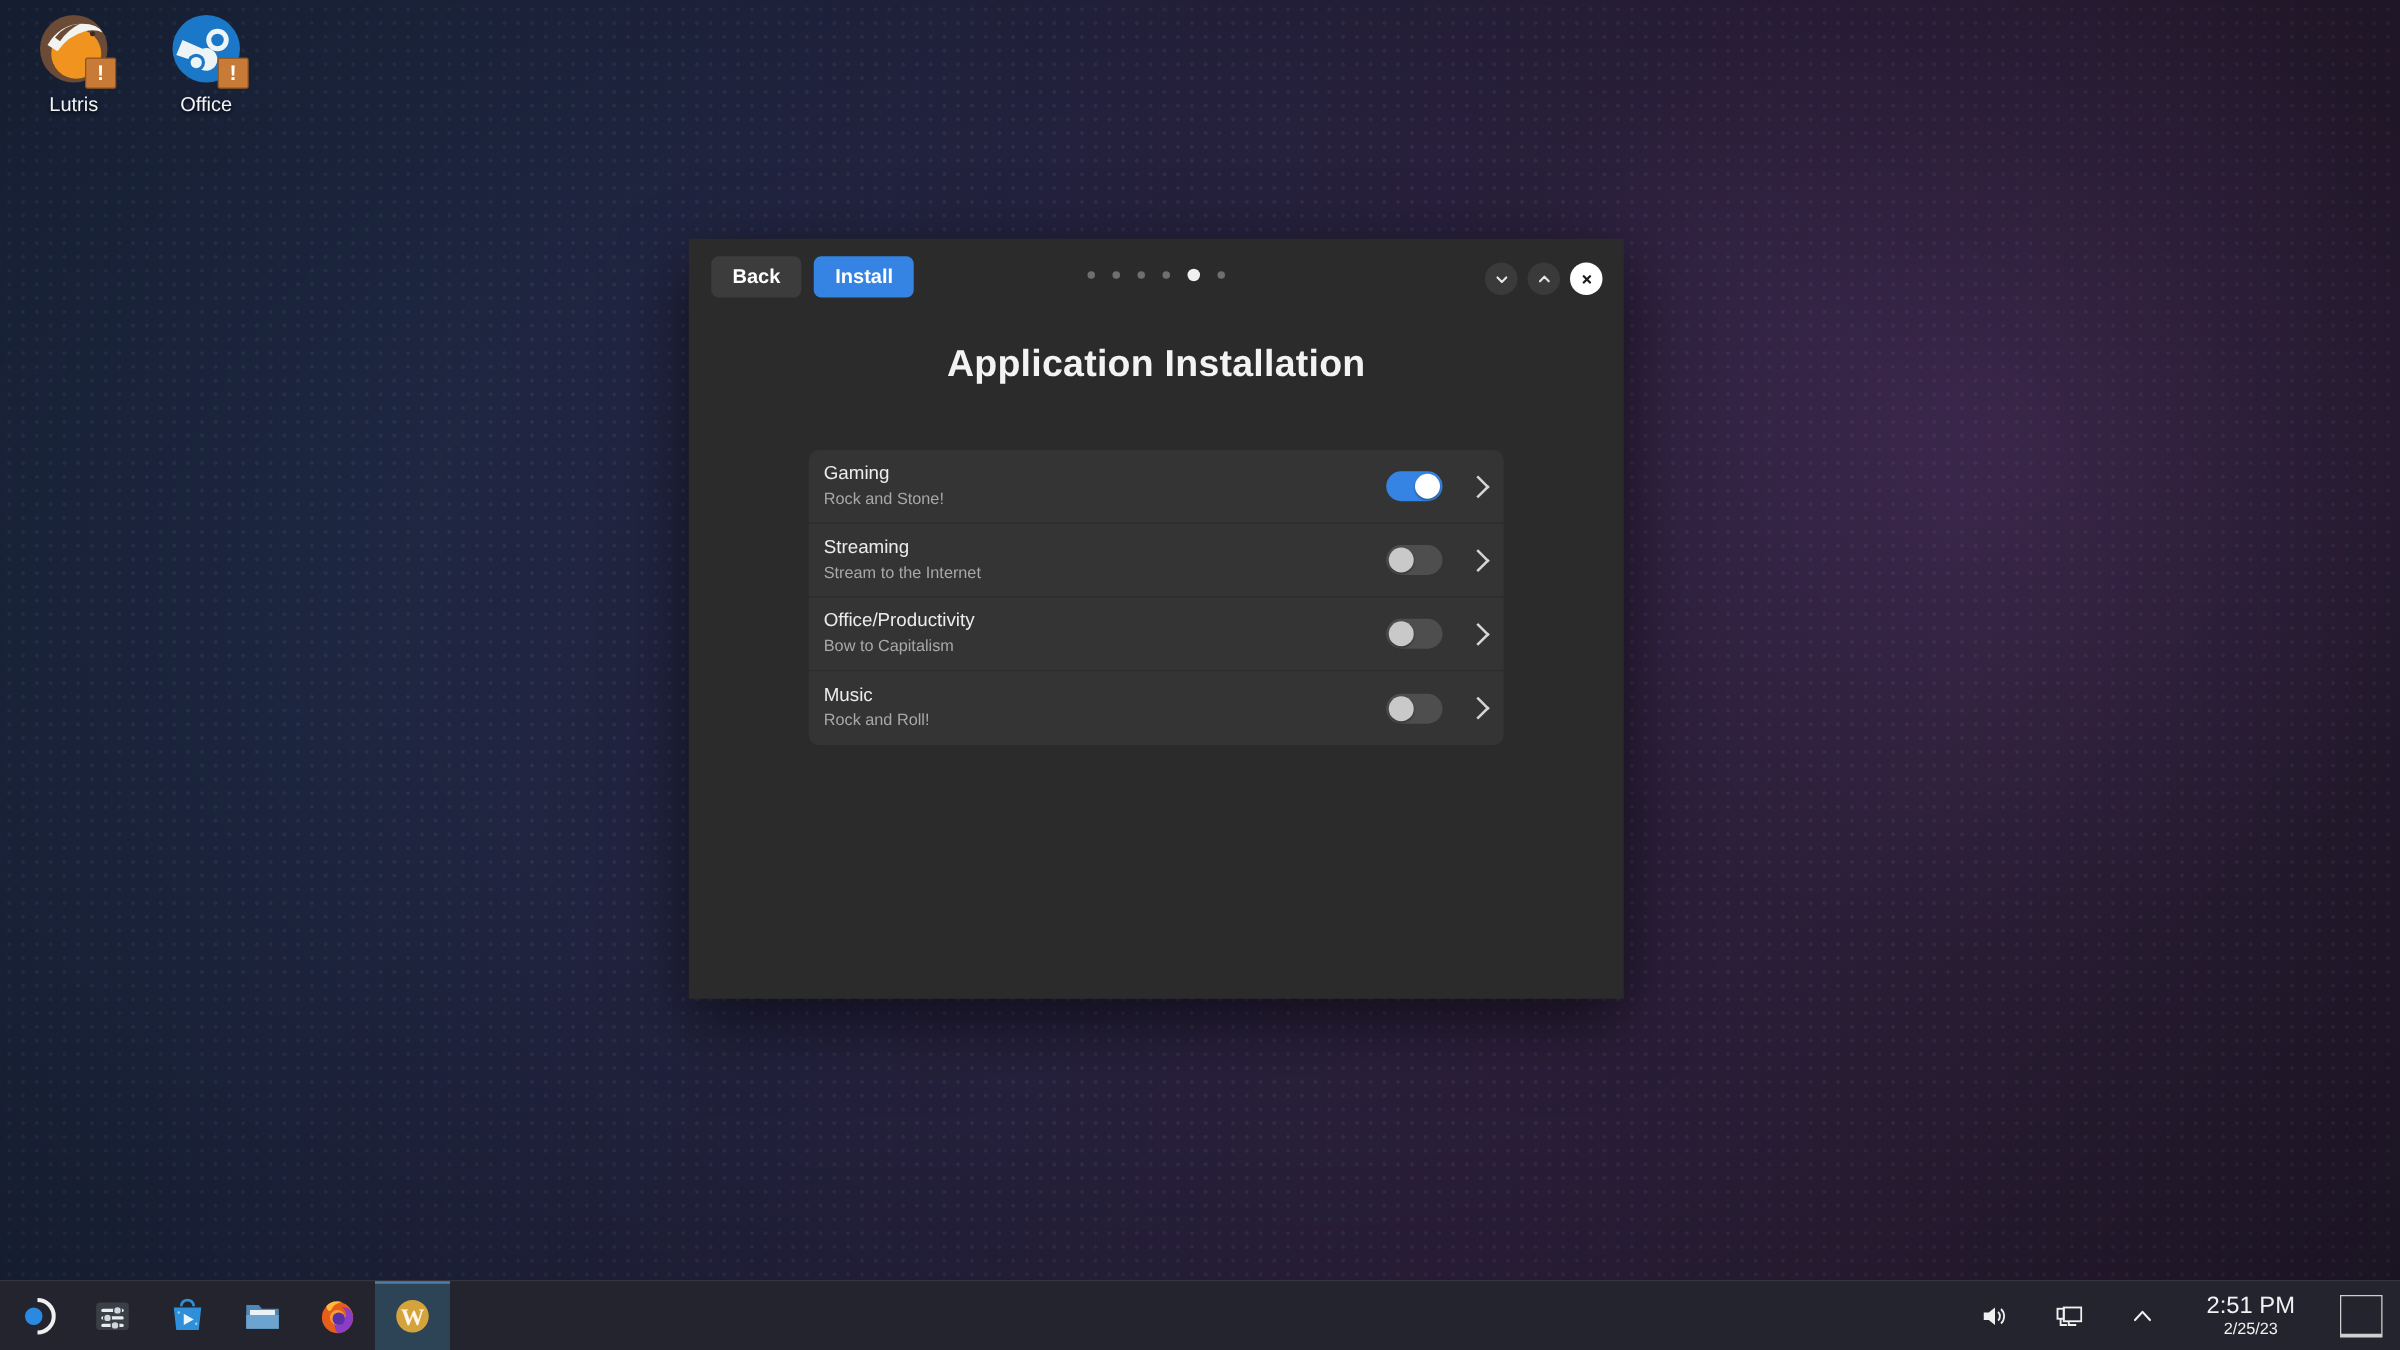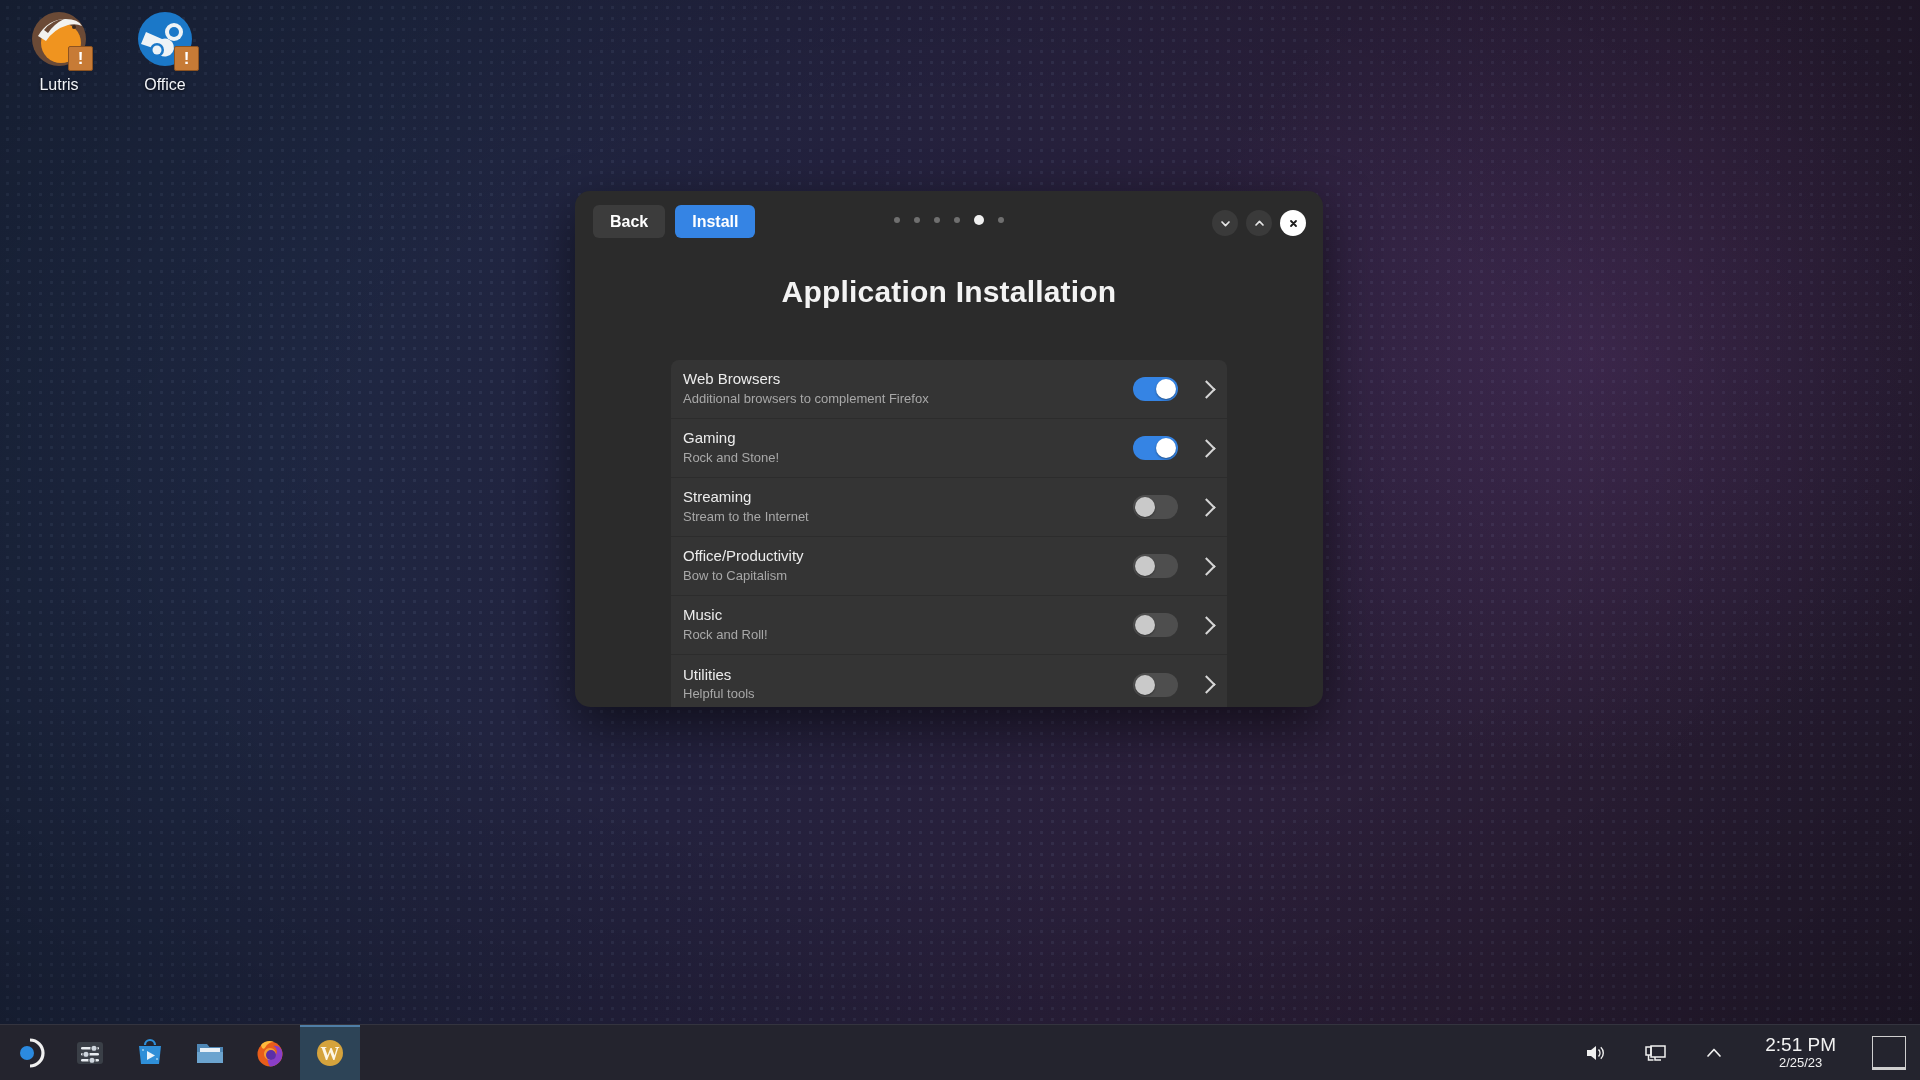--- a/index.html
+++ b/index.html
@@ -69,24 +69,24 @@
     line-height:23px;
     text-align:center;
     text-shadow:none;
   }
   #icon-lutris{ left:4px;  top:10px; }
   #icon-steam { left:110px; top:10px; }
 
   
   #dialog{
     position:absolute;
-    left:575px; top:191px;
-    width:748px; height:516px;
+    left:551px; top:191px;
+    width:748px; height:608px;
     background:#2b2b2b;
-    border-radius:15px;
+    border-radius:0;
     box-shadow:0 18px 50px rgba(0,0,0,.55);
     overflow:hidden;
   }
   #titlebar{
     position:relative;
     height:62px;
     padding:14px 18px 0 18px;
     display:flex; align-items:flex-start;
   }
   .tb-btn{
@@ -316,30 +316,20 @@
             </svg>
         </div>
       </div>
     </div>
 
     <div id="dlg-title">Application Installation</div>
 
     <div id="cat-list">
         <div class="cat-row">
           <div class="cat-text">
-            <div class="cat-name">Web Browsers</div>
-            <div class="cat-desc">Additional browsers to complement Firefox</div>
-          </div>
-          <div class="toggle on">
-            <div class="knob"></div>
-          </div>
-          <div class="chev"></div>
-        </div>
-        <div class="cat-row">
-          <div class="cat-text">
             <div class="cat-name">Gaming</div>
             <div class="cat-desc">Rock and Stone!</div>
           </div>
           <div class="toggle on">
             <div class="knob"></div>
           </div>
           <div class="chev"></div>
         </div>
         <div class="cat-row">
           <div class="cat-text">
@@ -358,30 +348,20 @@
           </div>
           <div class="toggle">
             <div class="knob"></div>
           </div>
           <div class="chev"></div>
         </div>
         <div class="cat-row">
           <div class="cat-text">
             <div class="cat-name">Music</div>
             <div class="cat-desc">Rock and Roll!</div>
-          </div>
-          <div class="toggle">
-            <div class="knob"></div>
-          </div>
-          <div class="chev"></div>
-        </div>
-        <div class="cat-row">
-          <div class="cat-text">
-            <div class="cat-name">Utilities</div>
-            <div class="cat-desc">Helpful tools</div>
           </div>
           <div class="toggle">
             <div class="knob"></div>
           </div>
           <div class="chev"></div>
         </div>
       </div>
   </div>
 
   <div id="taskbar">

